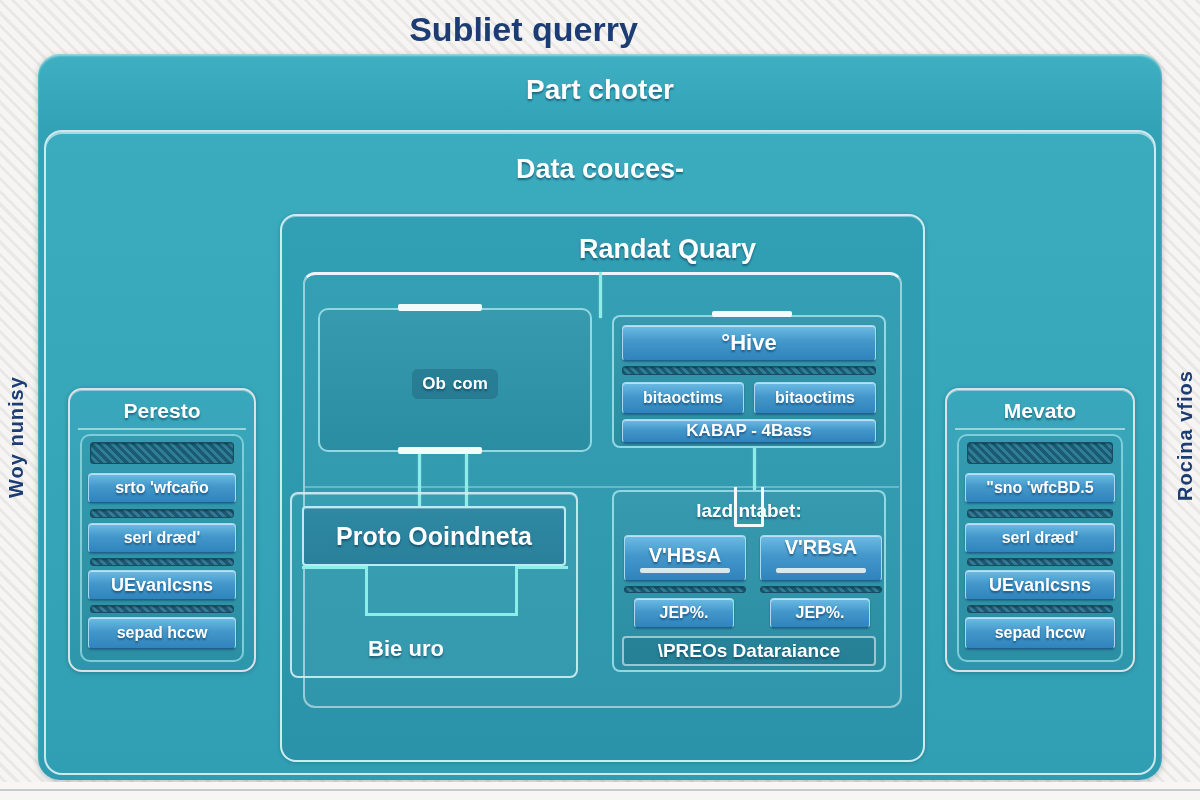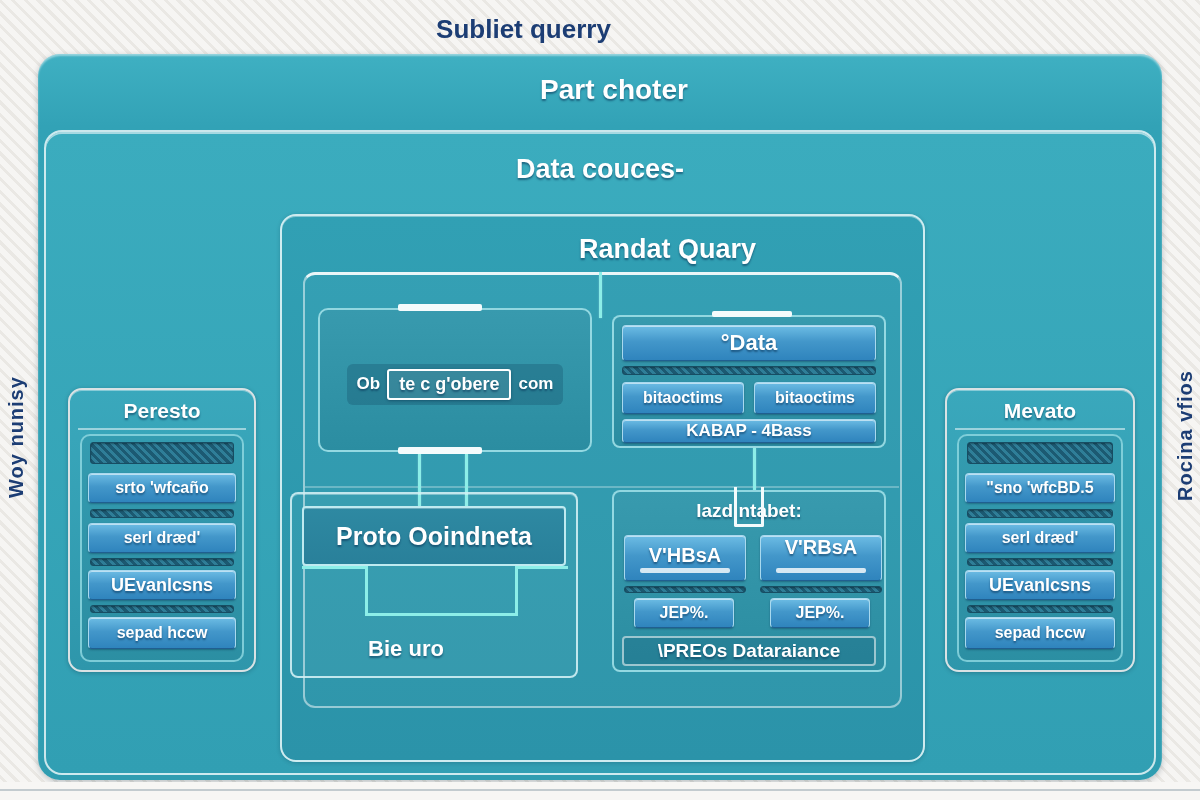--- a/index.html
+++ b/index.html
@@ -29,26 +29,26 @@
   }
   .silver-border{border:2px solid #d9e2e4;box-shadow:0 1px 4px rgba(0,20,40,.25),inset 0 1px 0 rgba(255,255,255,.4);}
   .v-text{writing-mode:vertical-rl;transform:rotate(180deg);letter-spacing:1px;}
   .dots{background-image:radial-gradient(rgba(255,255,255,.05) 1px,transparent 1px);background-size:7px 7px;}
 </style>
 </head>
 <body>
 
 <div id="canvas">
 
-  <div class="abs ctr navytxt" style="left:0;top:8px;width:1011px;height:42px;font-size:26px;padding-left:36px;">Subliet querry</div>
+  <div class="abs ctr navytxt" style="left:0;top:8px;width:1011px;height:42px;font-size:34px;padding-left:36px;">Subliet querry</div>
 
   <div class="abs" style="left:38px;top:54px;width:1124px;height:726px;border-radius:22px;
               background:linear-gradient(180deg,#3fb0c2 0%,#32a2b6 10%,#2f9db1 100%);
               box-shadow:inset 0 2px 2px rgba(255,255,255,.45),0 2px 6px rgba(0,30,50,.25);"></div>
-  <div class="abs ctr wtxt" style="left:52px;top:70px;width:1124px;height:40px;font-size:28px;">Part choter</div>
+  <div class="abs ctr wtxt" style="left:38px;top:70px;width:1124px;height:40px;font-size:28px;">Part choter</div>
 
   <div class="abs" style="left:44px;top:130px;width:1112px;height:645px;border-radius:18px;
               border:2px solid rgba(255,255,255,.75);
               background:linear-gradient(180deg,#3bacbe 0%,#319fb3 100%);
               box-shadow:inset 0 2px 0 rgba(255,255,255,.55);"></div>
   <div class="abs ctr wtxt" style="left:44px;top:150px;width:1112px;height:38px;font-size:27px;">Data couces-</div>
 
   <div class="abs ctr v-text navytxt" style="left:1px;top:332px;width:30px;height:210px;font-size:20px;">Woy nunisy</div>
 
   <div class="abs ctr v-text navytxt" style="left:1170px;top:328px;width:30px;height:216px;font-size:20px;">Rocina vfios</div>
@@ -66,32 +66,30 @@
   <div class="abs" style="left:305px;top:486px;width:594px;height:2px;background:rgba(255,255,255,.28);"></div>
 
   <div class="abs cline" style="left:599px;top:272px;width:3px;height:46px;"></div>
 
   <div class="abs teal-box" style="left:318px;top:308px;width:274px;height:144px;"></div>
   <div class="abs" style="left:398px;top:304px;width:84px;height:7px;background:#f4fbfc;border-radius:2px;"></div>
   <div class="abs" style="left:398px;top:447px;width:84px;height:7px;background:#f4fbfc;border-radius:2px;"></div>
   <div class="abs ctr" style="left:330px;top:362px;width:250px;height:44px;">
     <div class="ctr" style="background:rgba(12,60,88,.25);border-radius:6px;padding:5px 10px;gap:7px;">
       <span class="wtxt" style="font-size:17px;">Ob</span>
-      <span class="wtxt" style="font-size:18px;border:2px solid #ffffff;border-radius:3px;padding:3px 10px;
-                   background:rgba(255,255,255,.08);box-shadow:0 1px 3px rgba(0,30,60,.4);">te c g'obere</span>
       <span class="wtxt" style="font-size:17px;">com</span>
     </div>
   </div>
 
   <div class="abs cline" style="left:418px;top:454px;width:3px;height:52px;"></div>
   <div class="abs cline" style="left:465px;top:454px;width:3px;height:60px;"></div>
 
   <div class="abs teal-box" style="left:612px;top:315px;width:274px;height:133px;border-radius:8px;"></div>
   <div class="abs" style="left:712px;top:311px;width:80px;height:6px;background:#f4fbfc;border-radius:2px;"></div>
-  <div class="abs btn ctr wtxt" style="left:622px;top:325px;width:254px;height:36px;font-size:22px;">°Data</div>
+  <div class="abs btn ctr wtxt" style="left:622px;top:325px;width:254px;height:36px;font-size:22px;">°Hive</div>
   <div class="abs hatch" style="left:622px;top:366px;width:254px;height:9px;"></div>
   <div class="abs btn ctr wtxt" style="left:622px;top:382px;width:122px;height:32px;font-size:16px;">bitaoctims</div>
   <div class="abs btn ctr wtxt" style="left:754px;top:382px;width:122px;height:32px;font-size:16px;">bitaoctims</div>
   <div class="abs btn ctr wtxt" style="left:622px;top:419px;width:254px;height:24px;font-size:17px;">KABAP - 4Bass</div>
 
   <div class="abs cline" style="left:753px;top:448px;width:3px;height:42px;"></div>
 
   <div class="abs" style="left:290px;top:492px;width:288px;height:186px;border-radius:8px;
               border:2px solid rgba(210,240,244,.9);background:rgba(255,255,255,.03);
               box-shadow:inset 0 1px 0 rgba(255,255,255,.35);"></div>

